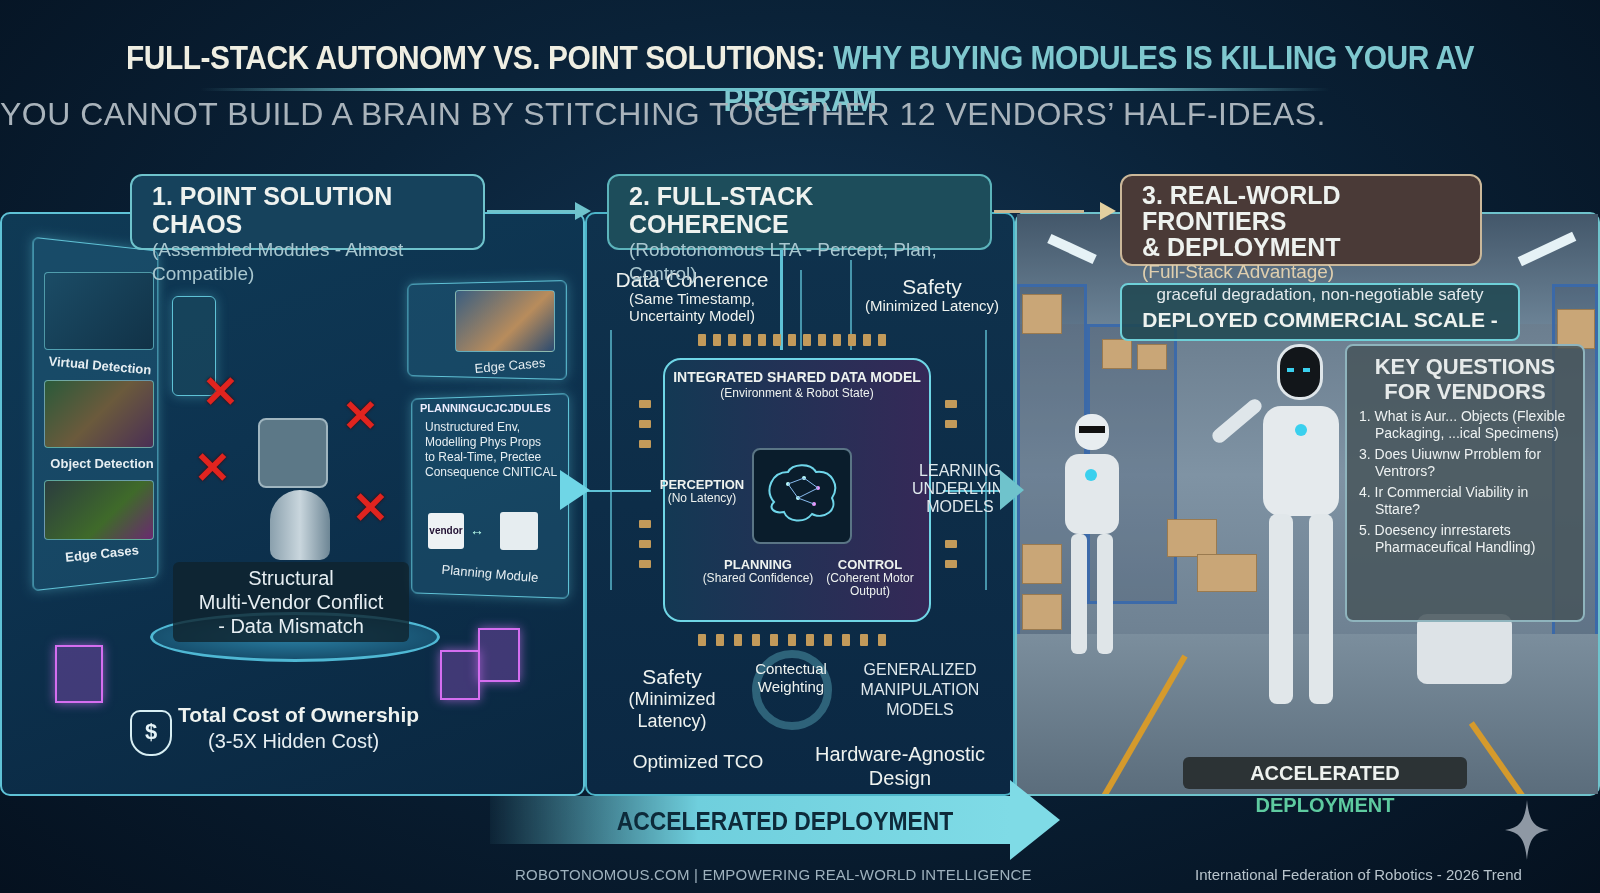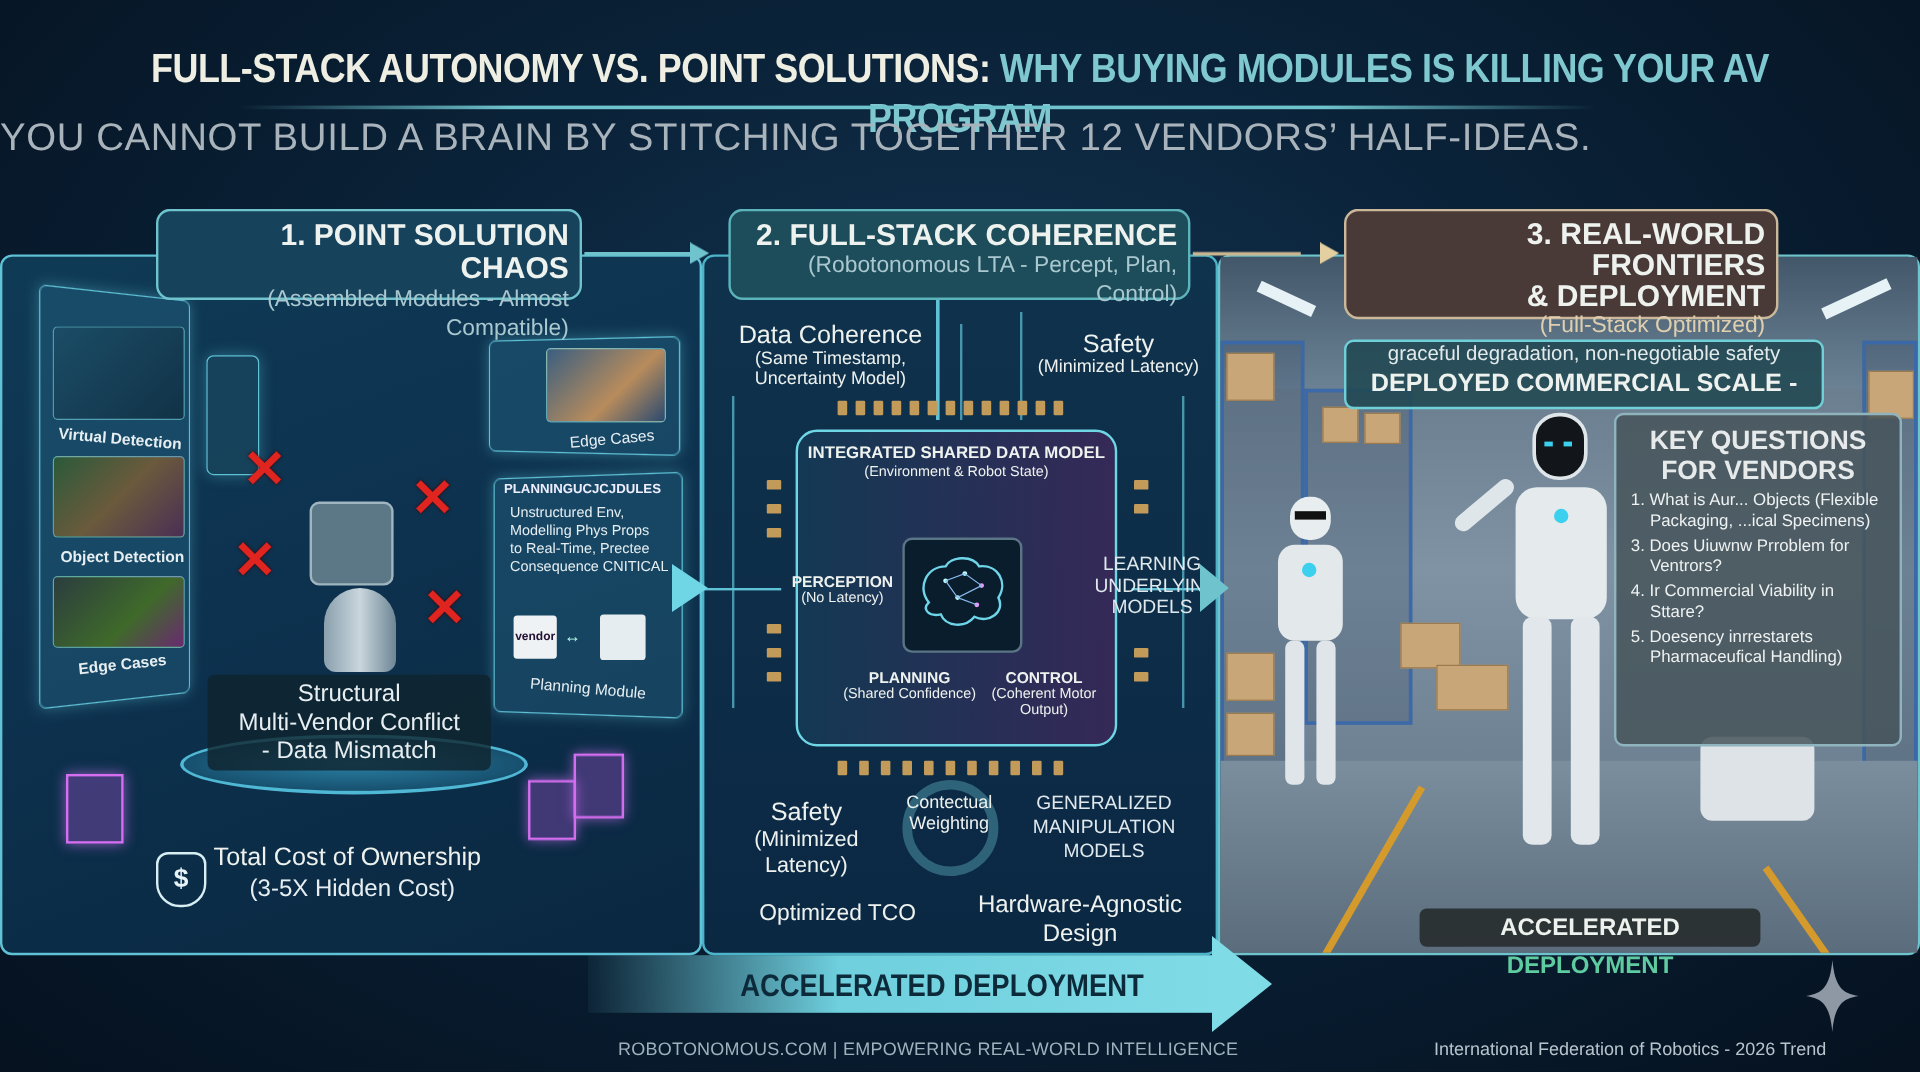--- a/index.html
+++ b/index.html
@@ -7,21 +7,21 @@
 .stage{position:relative;width:1600px;height:893px;background:radial-gradient(ellipse at 50% 40%,#133553 0%,#0a2238 45%,#05111f 100%)}
 .title{position:absolute;left:0;top:36px;width:1600px;text-align:center;font-weight:700;font-size:34px;letter-spacing:-0.5px;line-height:42px;transform:scaleX(0.88);transform-origin:center}
 .title .a{color:#efeee2}
 .title .b{color:#7fc8cf}
 .title-rule{position:absolute;left:200px;top:88px;width:1130px;height:3px;background:linear-gradient(90deg,rgba(120,200,210,0),#6fc3cc 20%,#6fc3cc 80%,rgba(120,200,210,0))}
 .subtitle{position:absolute;left:0;top:96px;width:1600px;text-align:left;font-size:32px;color:#a9b3bb;letter-spacing:0.5px}
 .panel{position:absolute;border:2px solid #5fc2d6;border-radius:10px;overflow:hidden}
 .p1{left:0;top:212px;width:585px;height:584px;background:linear-gradient(160deg,#0f3a55 0%,#0d3350 40%,#0a2740 100%)}
 .p2{left:585px;top:212px;width:430px;height:584px;background:linear-gradient(180deg,#0f324d,#0b2843);border-color:#4db5c9}
 .p3{left:1015px;top:212px;width:585px;height:584px;background:linear-gradient(180deg,#5d6f80 0%,#7f93a4 45%,#5e7081 100%);border-color:#6fc3cc}
-.hdr{position:absolute;border-radius:12px;text-align:right;padding:6px 9px}
+.hdr{position:absolute;border-radius:12px;text-align:left;padding:6px 20px}
 .hdr .h{font-weight:700;font-size:25px;color:#eef2ef;line-height:28px}
 .hdr .s{font-size:19px;color:#a9c7cf;line-height:24px}
 .hdr1{left:130px;top:174px;width:355px;height:76px;background:#16425c;border:2px solid #6fc3cc}
 .hdr2{left:607px;top:174px;width:385px;height:76px;background:#1d4d5b;border:2px solid #5cb4bb}
 .hdr3{left:1120px;top:174px;width:362px;height:92px;background:#4a3a37;border:2px solid #cbb89a}
 .hdr3 .h{line-height:26px}
 .hdr3 .s{color:#e0cfae}
 .conn{position:absolute;height:3px;background:#6fc3cc}
 .arrow-head{position:absolute;width:0;height:0;border-top:9px solid transparent;border-bottom:9px solid transparent;border-left:16px solid #6fc3cc}
 .card{position:absolute;border:1px solid #5fc2d6;border-radius:6px;background:rgba(40,110,140,0.35);box-shadow:0 0 12px rgba(95,194,214,0.4)}
@@ -112,21 +112,21 @@
   <div class="x" style="left:342px;top:394px">✕</div>
   <div class="x" style="left:352px;top:486px">✕</div>
 
   <div class="dark-box" style="left:173px;top:562px;width:236px;height:80px;padding-top:4px;background:rgba(15,35,45,0.8)">
     <div style="font-size:20px;line-height:24px">Structural</div>
     <div style="font-size:20px;line-height:24px">Multi-Vendor Conflict</div>
     <div style="font-size:20px;line-height:24px">- Data Mismatch</div>
   </div>
 
   <div style="position:absolute;left:130px;top:710px;width:42px;height:46px;border:2px solid #d7eef3;border-radius:10px 10px 20px 20px;text-align:center;font-size:22px;line-height:40px;font-weight:700;color:#e6f4f8">$</div>
-  <div style="position:absolute;left:178px;top:703px;font-weight:400;font-size:21px;color:#eef2ef">Total Cost of Ownership</div>
+  <div style="position:absolute;left:178px;top:703px;font-weight:700;font-size:21px;color:#eef2ef">Total Cost of Ownership</div>
   <div style="position:absolute;left:208px;top:730px;font-size:20px;color:#e6eef2">(3-5X Hidden Cost)</div>
 
   <div class="panel p2"></div>
   <div class="trace" style="left:780px;top:250px;width:3px;height:100px"></div>
   <div class="trace" style="left:800px;top:270px;width:2px;height:80px;opacity:.7"></div>
   <div class="trace" style="left:850px;top:260px;width:2px;height:90px;opacity:.7"></div>
   <div class="trace" style="left:610px;top:330px;width:2px;height:260px;opacity:.7"></div>
   <div class="trace" style="left:985px;top:330px;width:2px;height:260px;opacity:.7"></div>
   <div class="trace" style="left:585px;top:490px;width:66px;height:2px"></div>
   <div class="trace" style="left:943px;top:490px;width:72px;height:2px"></div>
@@ -303,21 +303,21 @@
     <div class="h">1. POINT SOLUTION CHAOS</div>
     <div class="s">(Assembled Modules - Almost Compatible)</div>
   </div>
   <div class="hdr hdr2">
     <div class="h">2. FULL-STACK COHERENCE</div>
     <div class="s">(Robotonomous LTA - Percept, Plan, Control)</div>
   </div>
   <div class="hdr hdr3">
     <div class="h">3. REAL-WORLD FRONTIERS</div>
     <div class="h">&amp; DEPLOYMENT</div>
-    <div class="s">(Full-Stack Optimized)</div>
+    <div class="s">(Full-Stack Advantage)</div>
   </div>
 
   <div class="conn" style="left:487px;top:210px;width:90px"></div>
   <div class="arrow-head" style="left:575px;top:202px"></div>
   <div class="conn" style="left:994px;top:210px;width:90px;background:#c9b58f"></div>
   <div class="arrow-head" style="left:1100px;top:202px;border-left-color:#e3cf9f"></div>
 
   <div style="position:absolute;left:560px;top:470px;width:0;height:0;border-top:20px solid transparent;border-bottom:20px solid transparent;border-left:30px solid #6fd6e6"></div>
   <div style="position:absolute;left:1000px;top:470px;width:0;height:0;border-top:20px solid transparent;border-bottom:20px solid transparent;border-left:24px solid #6fc3cc"></div>
 

